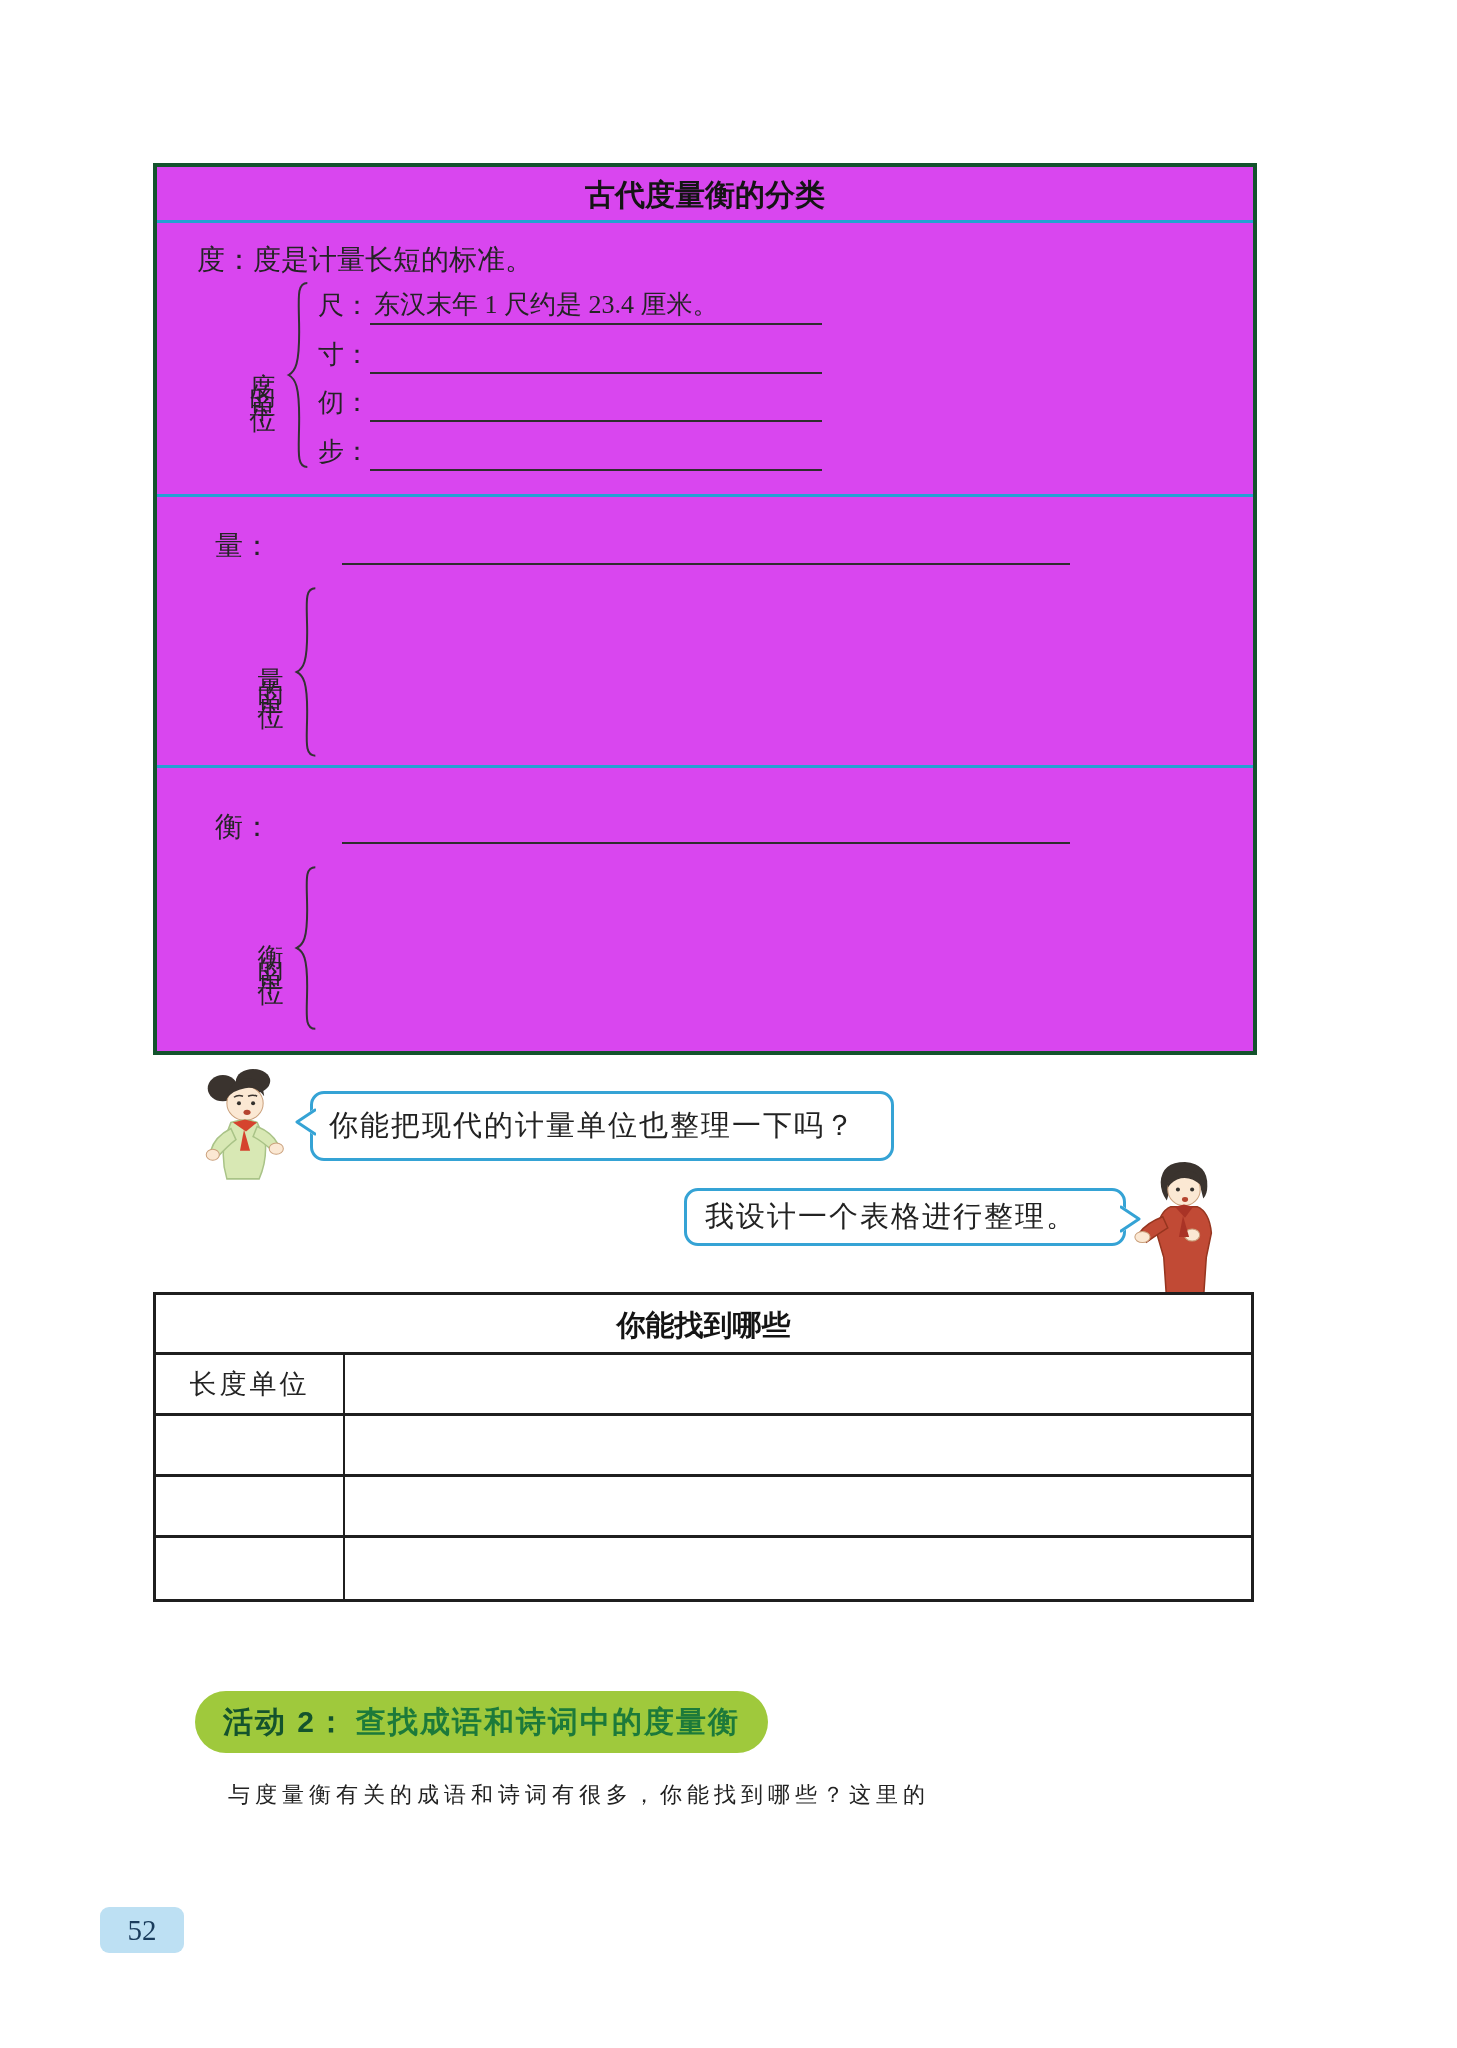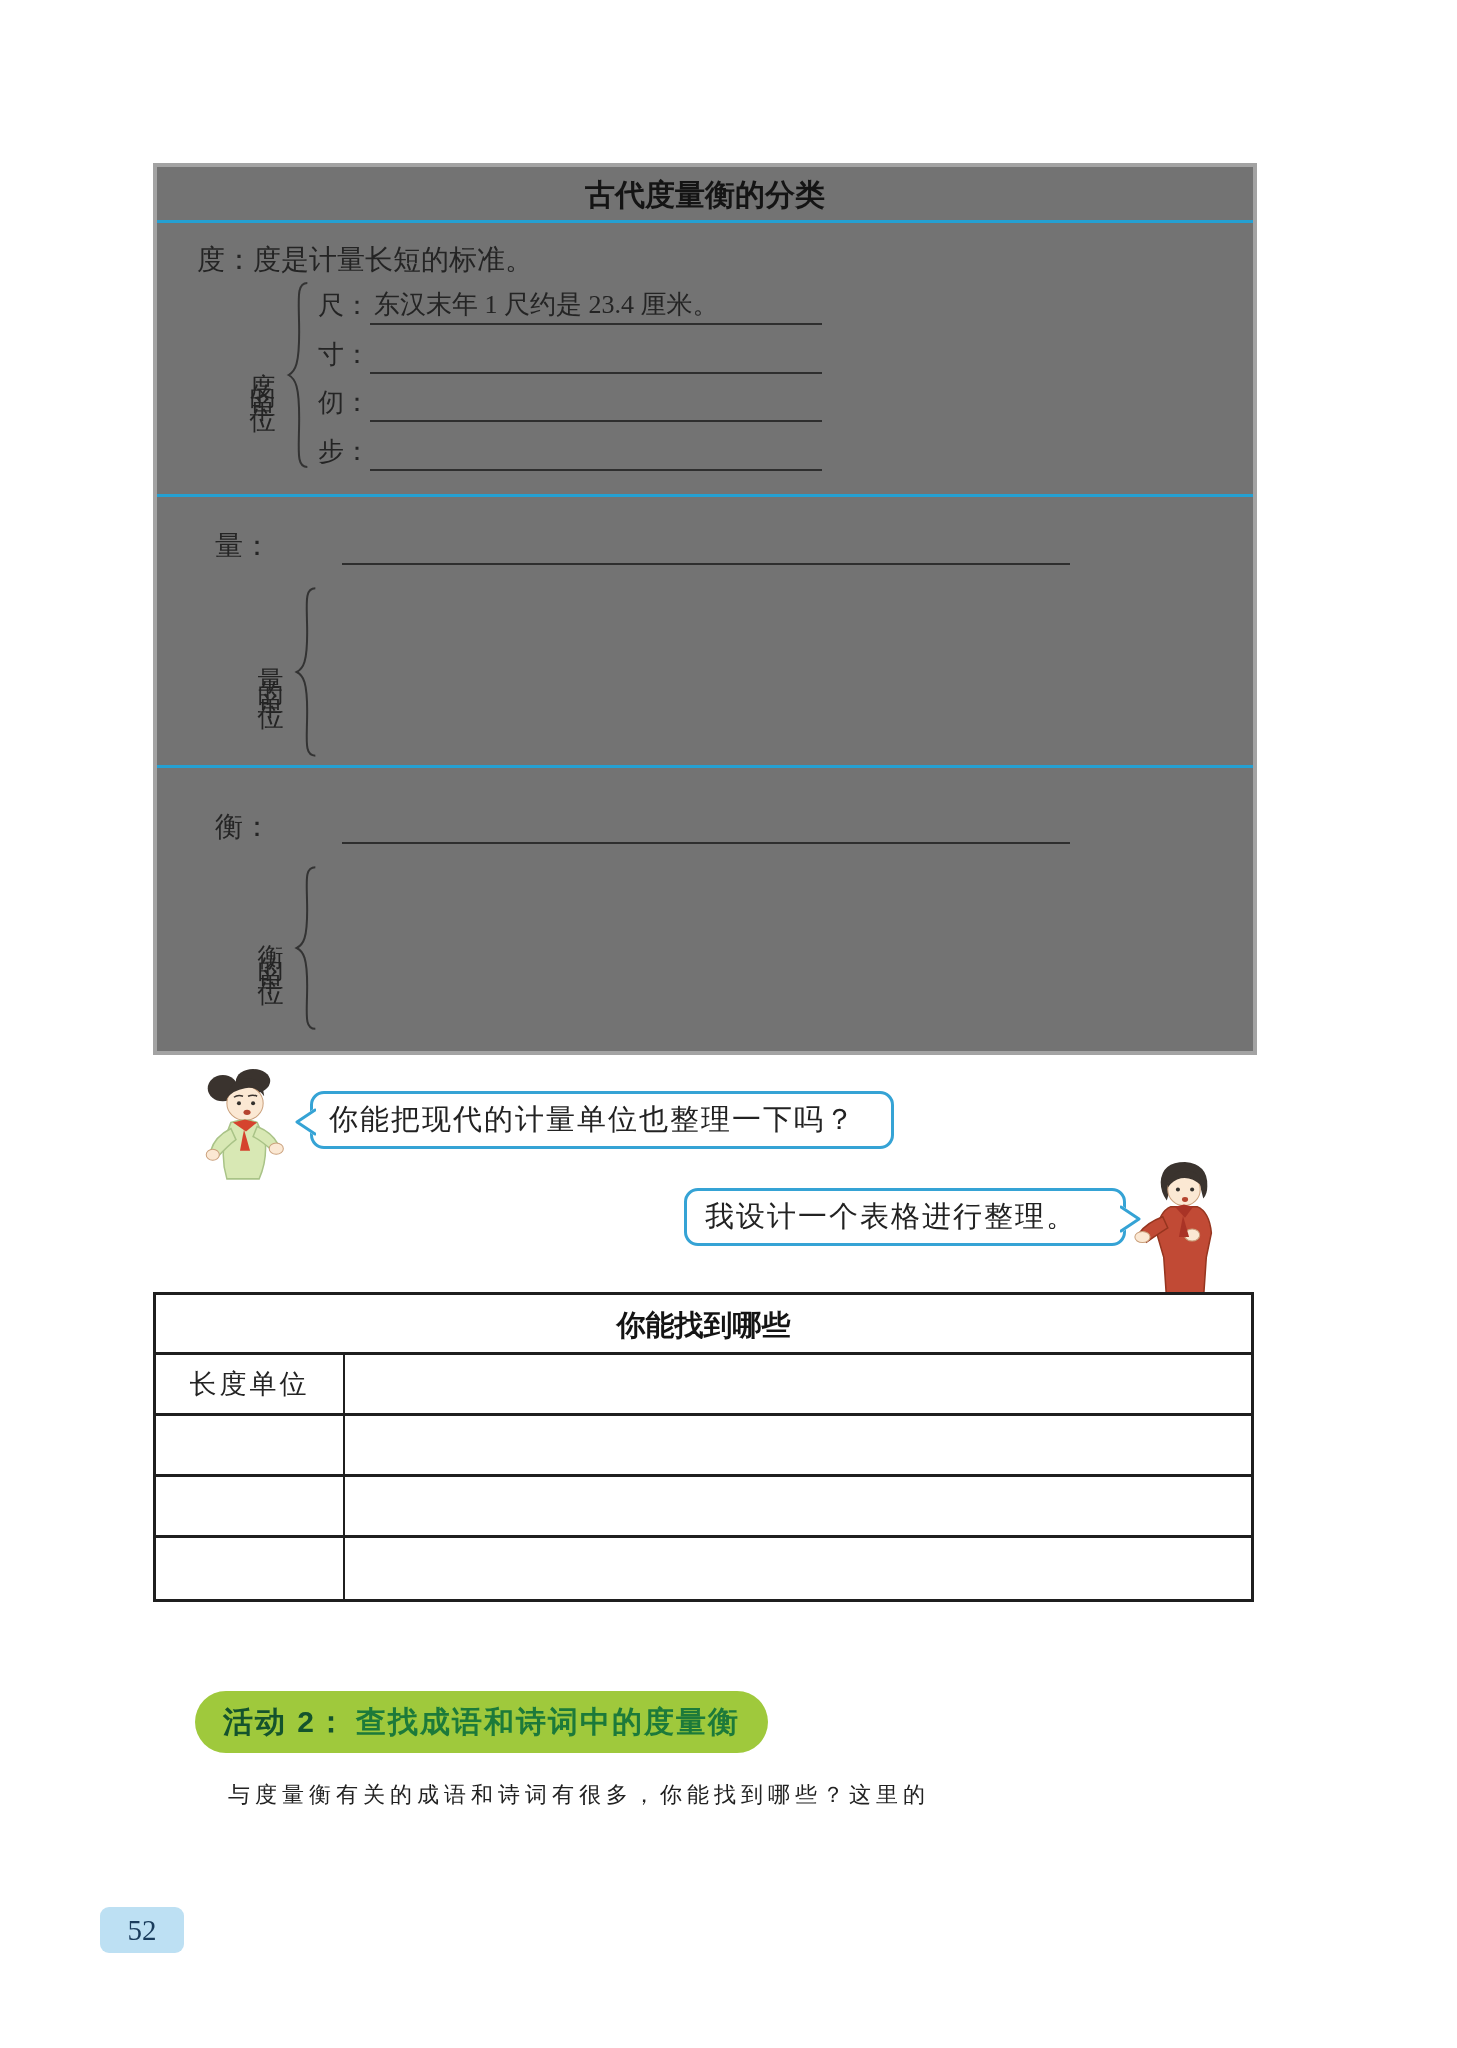--- a/index.html
+++ b/index.html
@@ -2,21 +2,21 @@
 <html><head>
 <meta charset="utf-8">
 <style>
   * { margin:0; padding:0; box-sizing:border-box; }
   html,body { background:#fff; }
   .page { position:relative; width:1457px; height:2048px; background:#ffffff;
           font-family:"Liberation Serif", serif; color:#1e1e1e; overflow:hidden; margin:0 auto; }
 
   
   .mainbox { position:absolute; left:153px; top:163px; width:1104px; height:892px;
-             border:4px solid #a3a3a3; background:#737373; }
+             border:4px solid #14532d; background:#d946ef; }
   .mainbox-title { height:56px; line-height:56px; text-align:center; border-bottom:3px solid #25a0d2;
                    font-family:"Liberation Sans", sans-serif; font-weight:bold; font-size:30px; color:#141414; }
   .sec { position:relative; height:271px; }
   .sec + .sec { border-top:3px solid #25a0d2; }
   .sec-heng { height:277px; }
   .sec-heading { position:absolute; font-size:28px; color:#242424; white-space:nowrap; }
   .sec-du .sec-heading { left:40px; top:18px; }
   .sec-liang .sec-heading { left:58px; top:30px; }
   .sec-heng .sec-heading { left:58px; top:40px; }
 
@@ -42,21 +42,21 @@
                border-bottom:2px solid #2e2e2e; font-size:26px; color:#242424; }
   .sec-liang .long-line { left:185px; top:34px; width:728px; }
   .sec-heng .long-line { left:185px; top:42px; width:728px; }
 
   
   .figure { position:absolute; }
   .girl { left:186px; top:1068px; }
   .boy { left:1132px; top:1158px; }
   .bubble { position:absolute; border:3px solid #35a3d5; border-radius:14px; background:#fff;
             display:flex; align-items:center; font-size:29px; letter-spacing:2px; color:#222; }
-  .bubble-girl { left:310px; top:1091px; width:584px; height:58px; padding:16px 16px; }
+  .bubble-girl { left:310px; top:1091px; width:584px; height:70px; padding:16px 16px; }
   .bubble-boy { left:684px; top:1188px; width:442px; height:58px; padding:8px 18px;text-align:center; }
   .tail { position:absolute; top:13px; }
   .tail-girl { left:-21px; }
   .tail-boy { right:-21px; }
 
   
   .mtable { position:absolute; left:153px; top:1292px; width:1101px;
             border:3px solid #1f1f1f; background:#fff; }
   .mtable-title { height:60px; line-height:60px; text-align:center; border-bottom:3px solid #1f1f1f;
                   font-family:"Liberation Sans", sans-serif; font-weight:bold; font-size:29px; color:#141414; }

